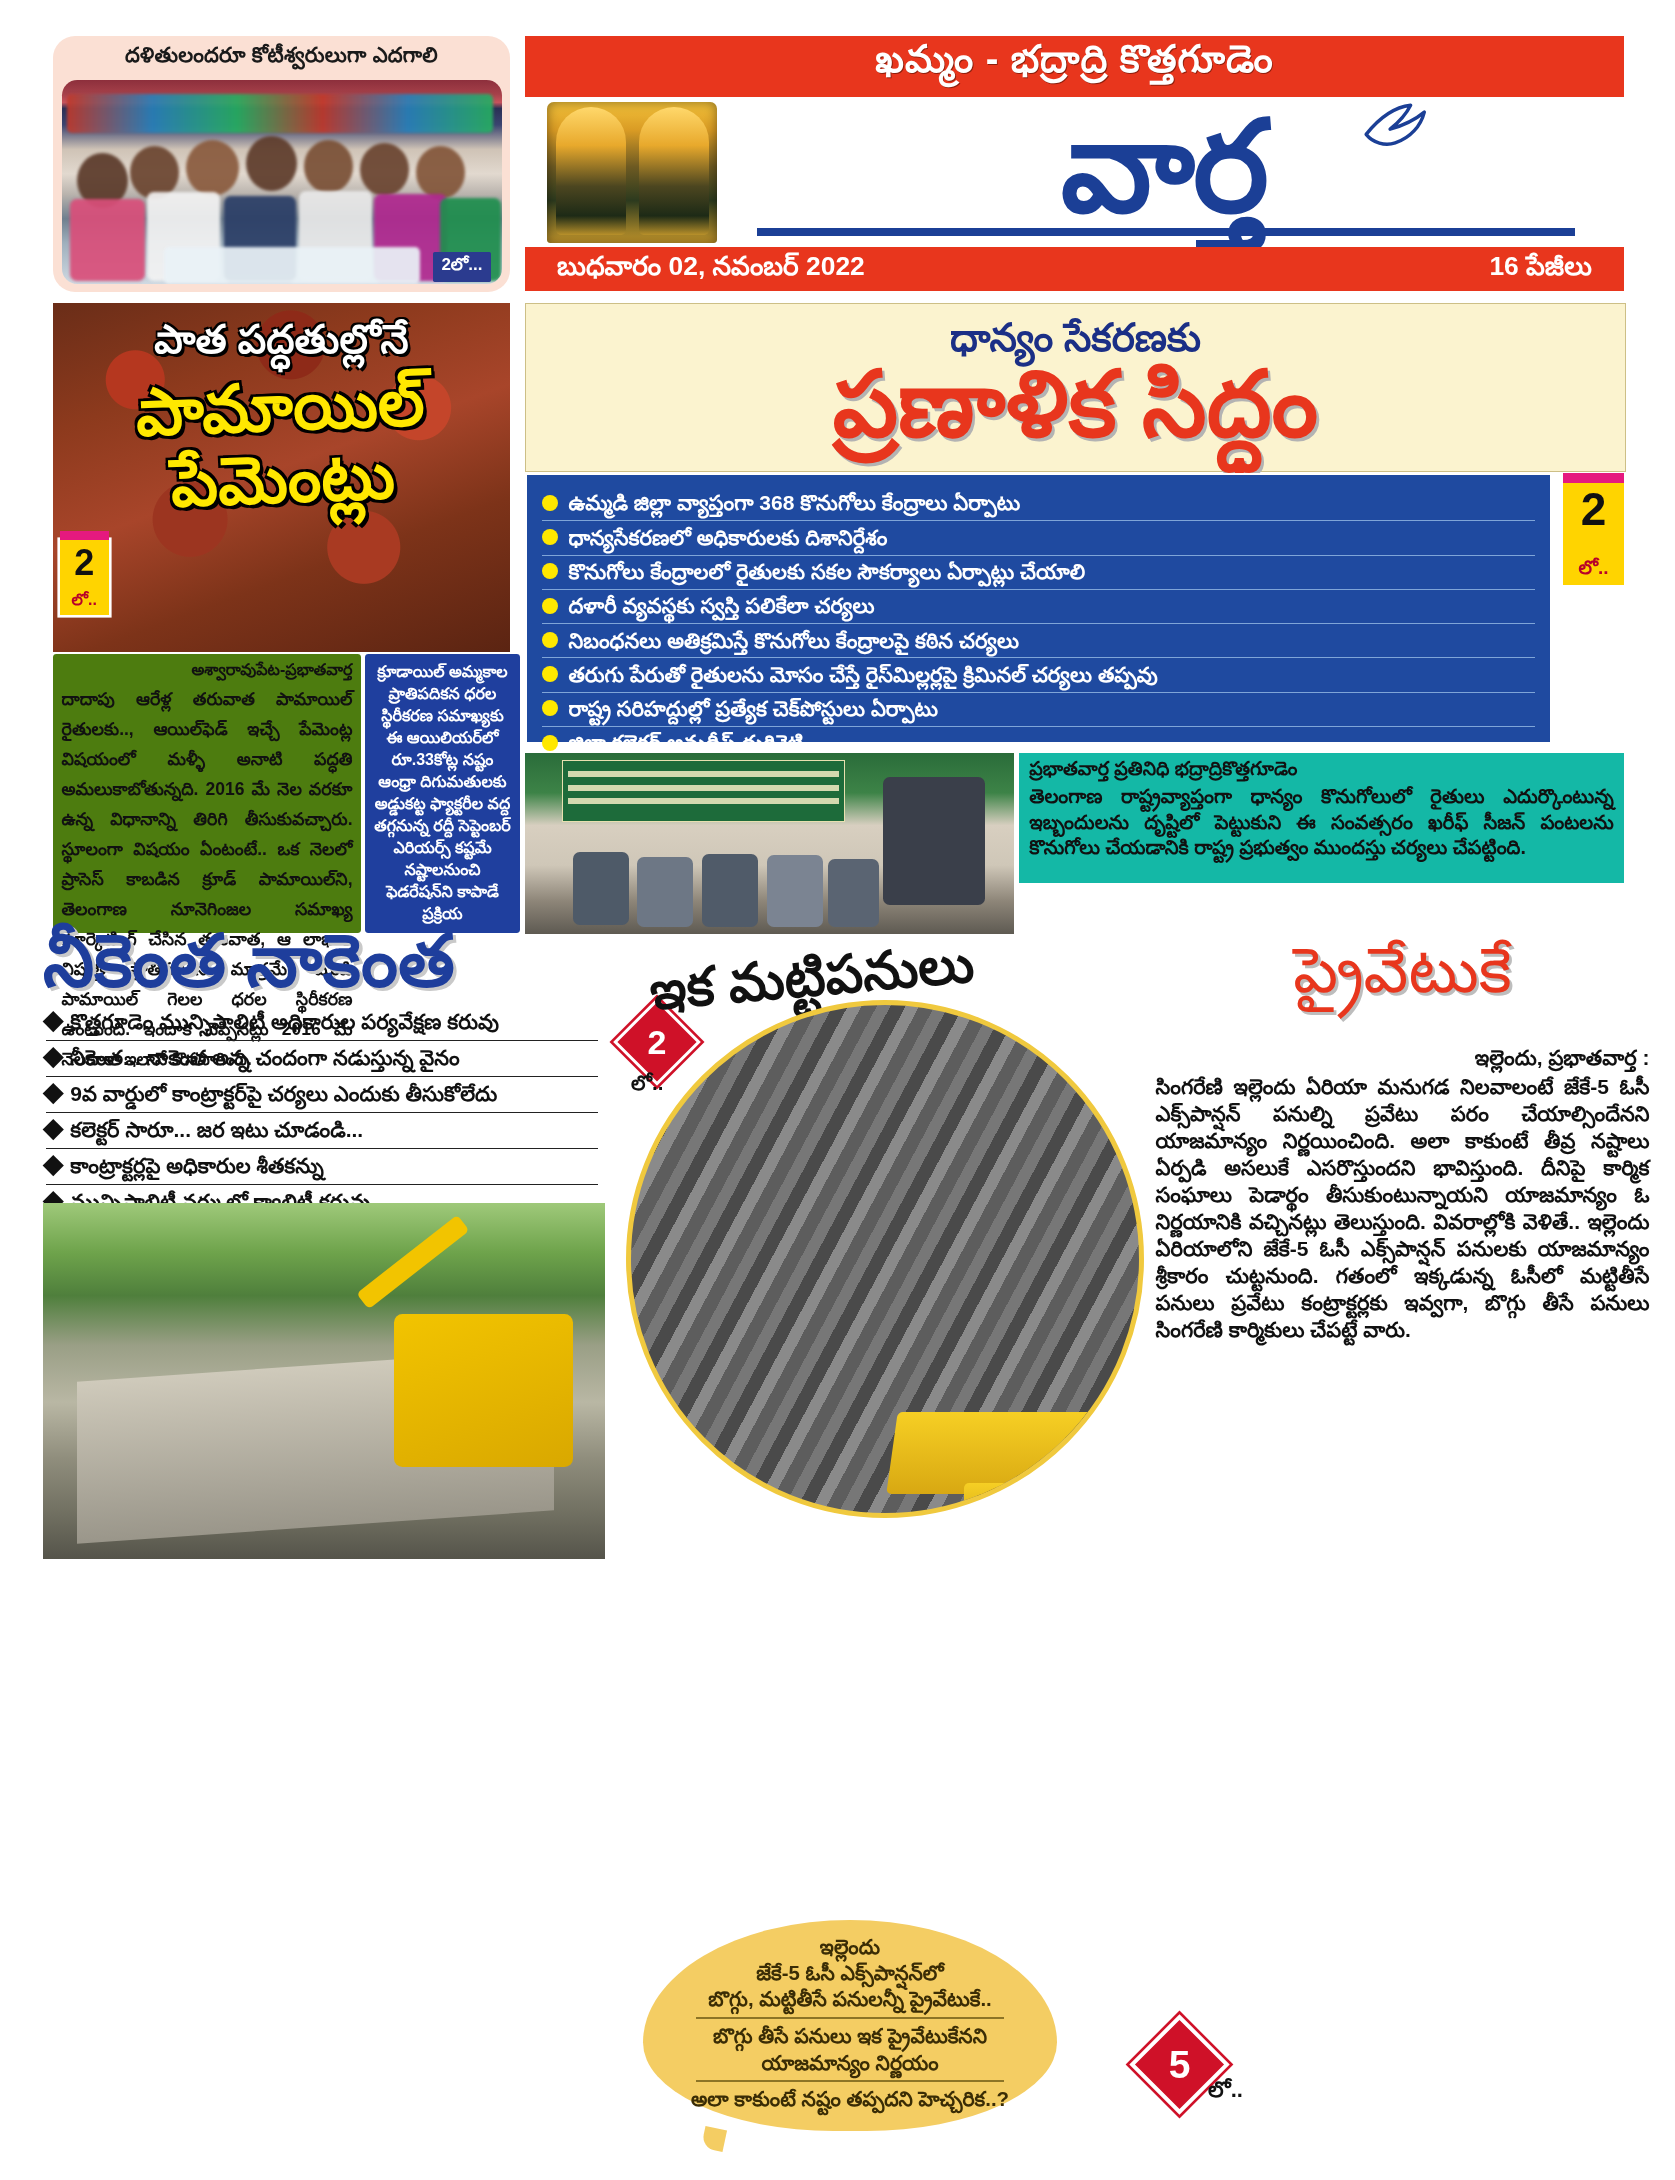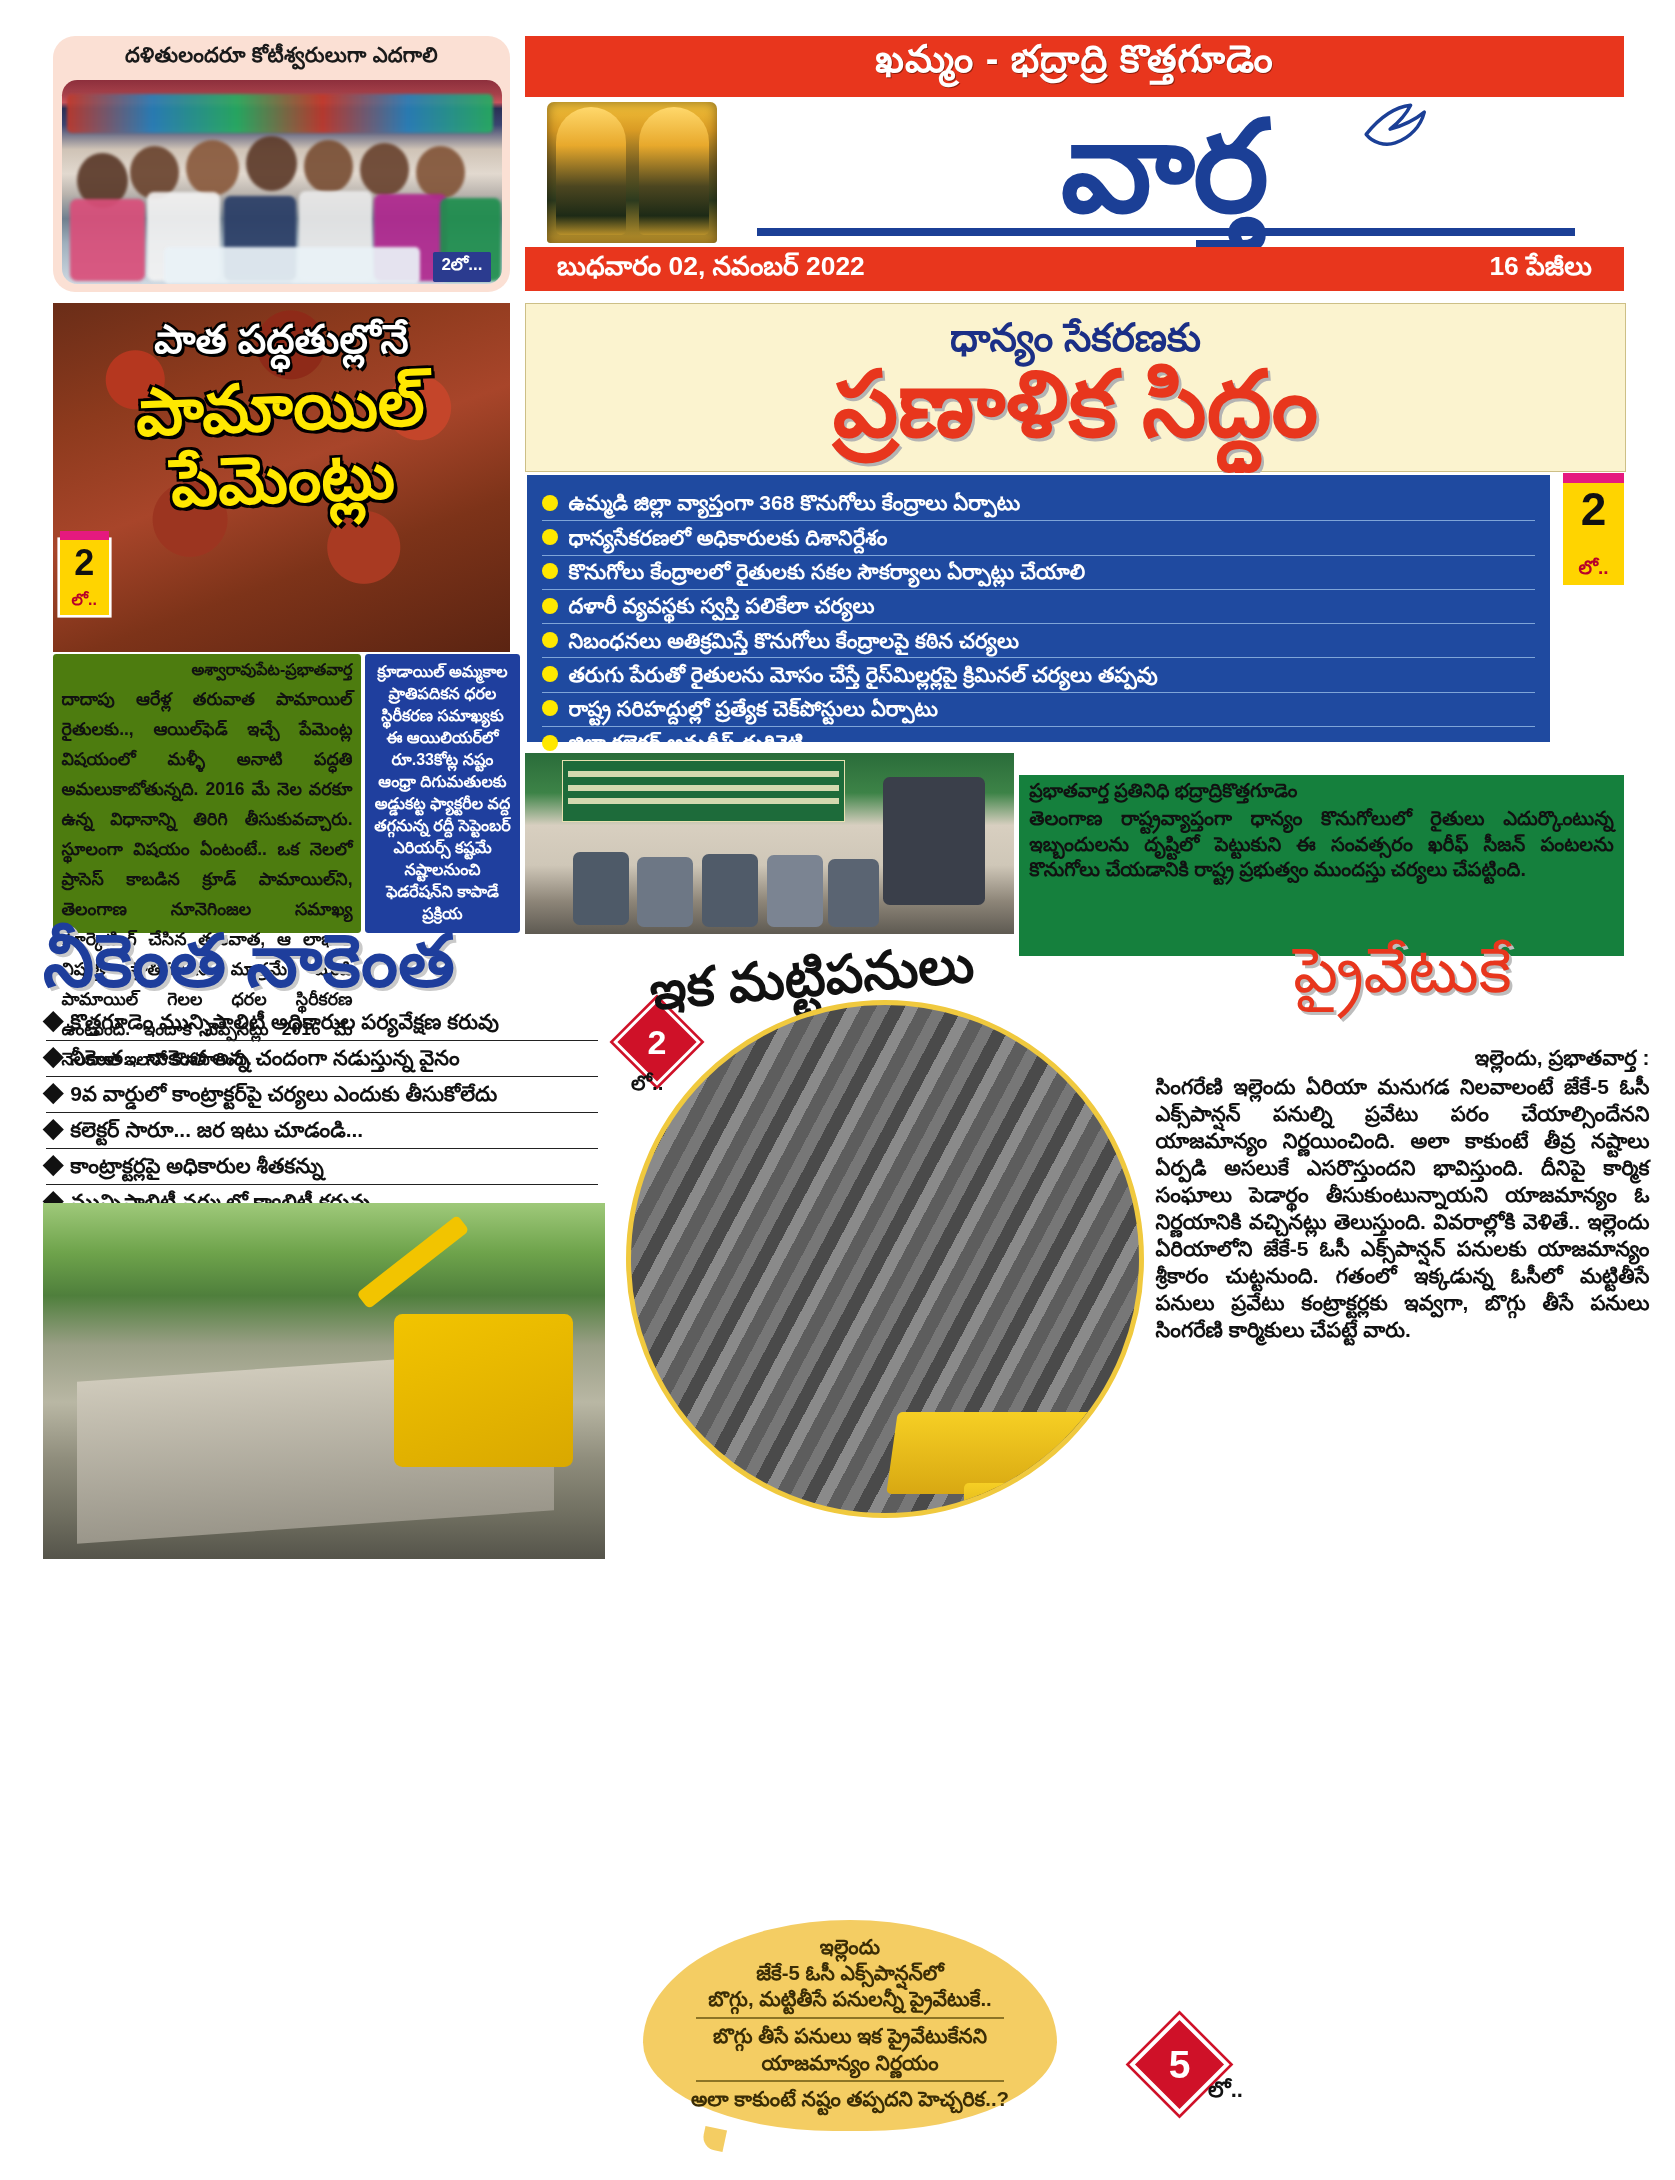--- a/index.html
+++ b/index.html
@@ -149,22 +149,22 @@
   #grain-flag .num{position:absolute;left:0;top:12px;width:61px;text-align:center;font-size:46px;font-weight:bold;color:#111;line-height:49px;}
   #grain-flag .lo{position:absolute;left:0;bottom:1.7px;width:61px;text-align:center;font-size:19px;font-weight:bold;color:#b8002a;}
 
   #grain-photo{
     position:absolute;left:0;top:450px;width:489px;height:181px;overflow:hidden;
     background:linear-gradient(180deg,#2a6c3a 0%,#3d8347 22%,#d8cfc0 40%,#cfc7b8 62%,#8d8578 82%,#5e5a52 100%);
   }
   #grain-photo .banner{position:absolute;left:37px;top:6.8px;width:281px;height:60px;background:#1d6b3a;border:1.7px solid #e8e0b0;}
   #grain-photo .banner .l{position:absolute;left:5.1px;right:5.1px;height:6px;background:#f3ecc4;opacity:.85;}
   #grain-text{
-    position:absolute;left:494px;top:450px;width:605px;height:181px;
-    background:#15803d;box-sizing:border-box;padding:5.1px 10.2px;margin-top:22px;
+    position:absolute;left:494px;top:450px;width:605px;height:130px;
+    background:#14b8a6;box-sizing:border-box;padding:5.1px 10.2px;
   }
   #grain-text .lead{font-size:19px;font-weight:bold;color:#111;}
   #grain-text .body{font-size:19.6px;line-height:25.6px;font-weight:bold;color:#111;text-align:justify;}
 
   
   #bl{left:43px;top:922px;width:562px;height:1235px;}
   #bl-title{
     position:absolute;left:0;top:0;width:596px;
     color:#1e3e9c;font-weight:bold;font-size:73px;line-height:78px;
     text-shadow:3.4px 3.4px 0 #c9c9c9;white-space:nowrap;

